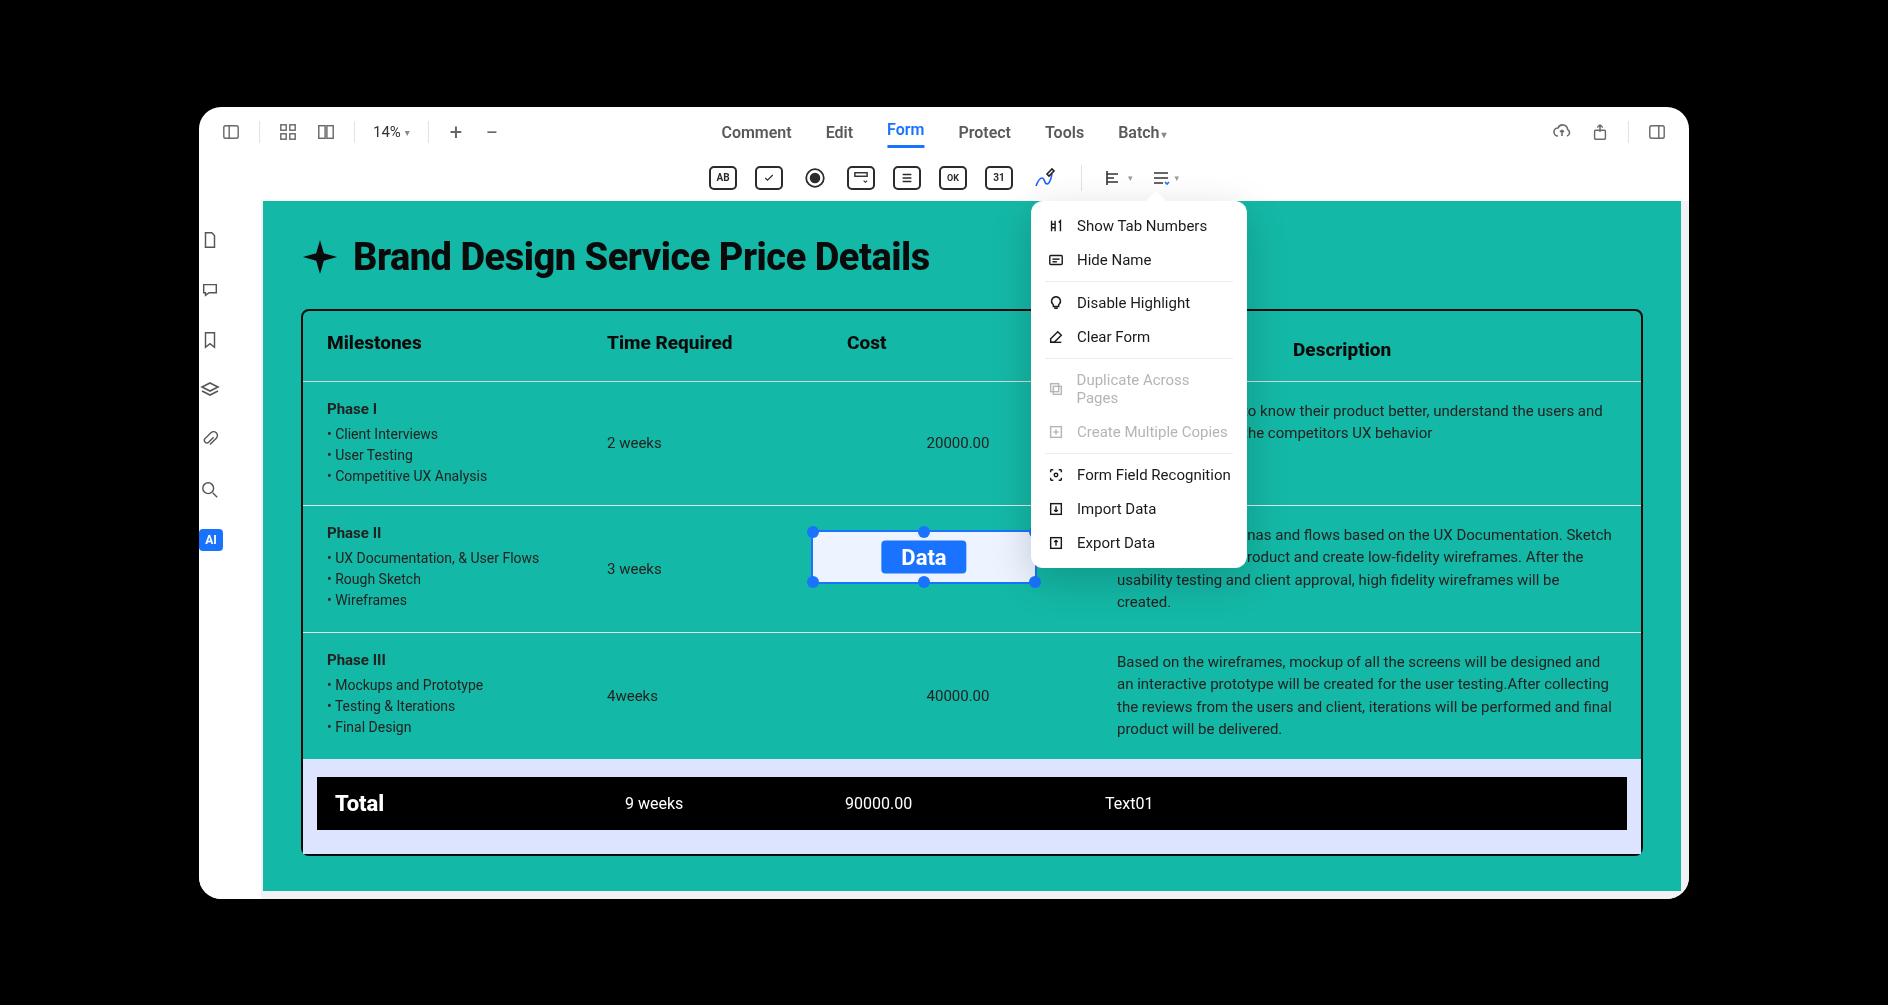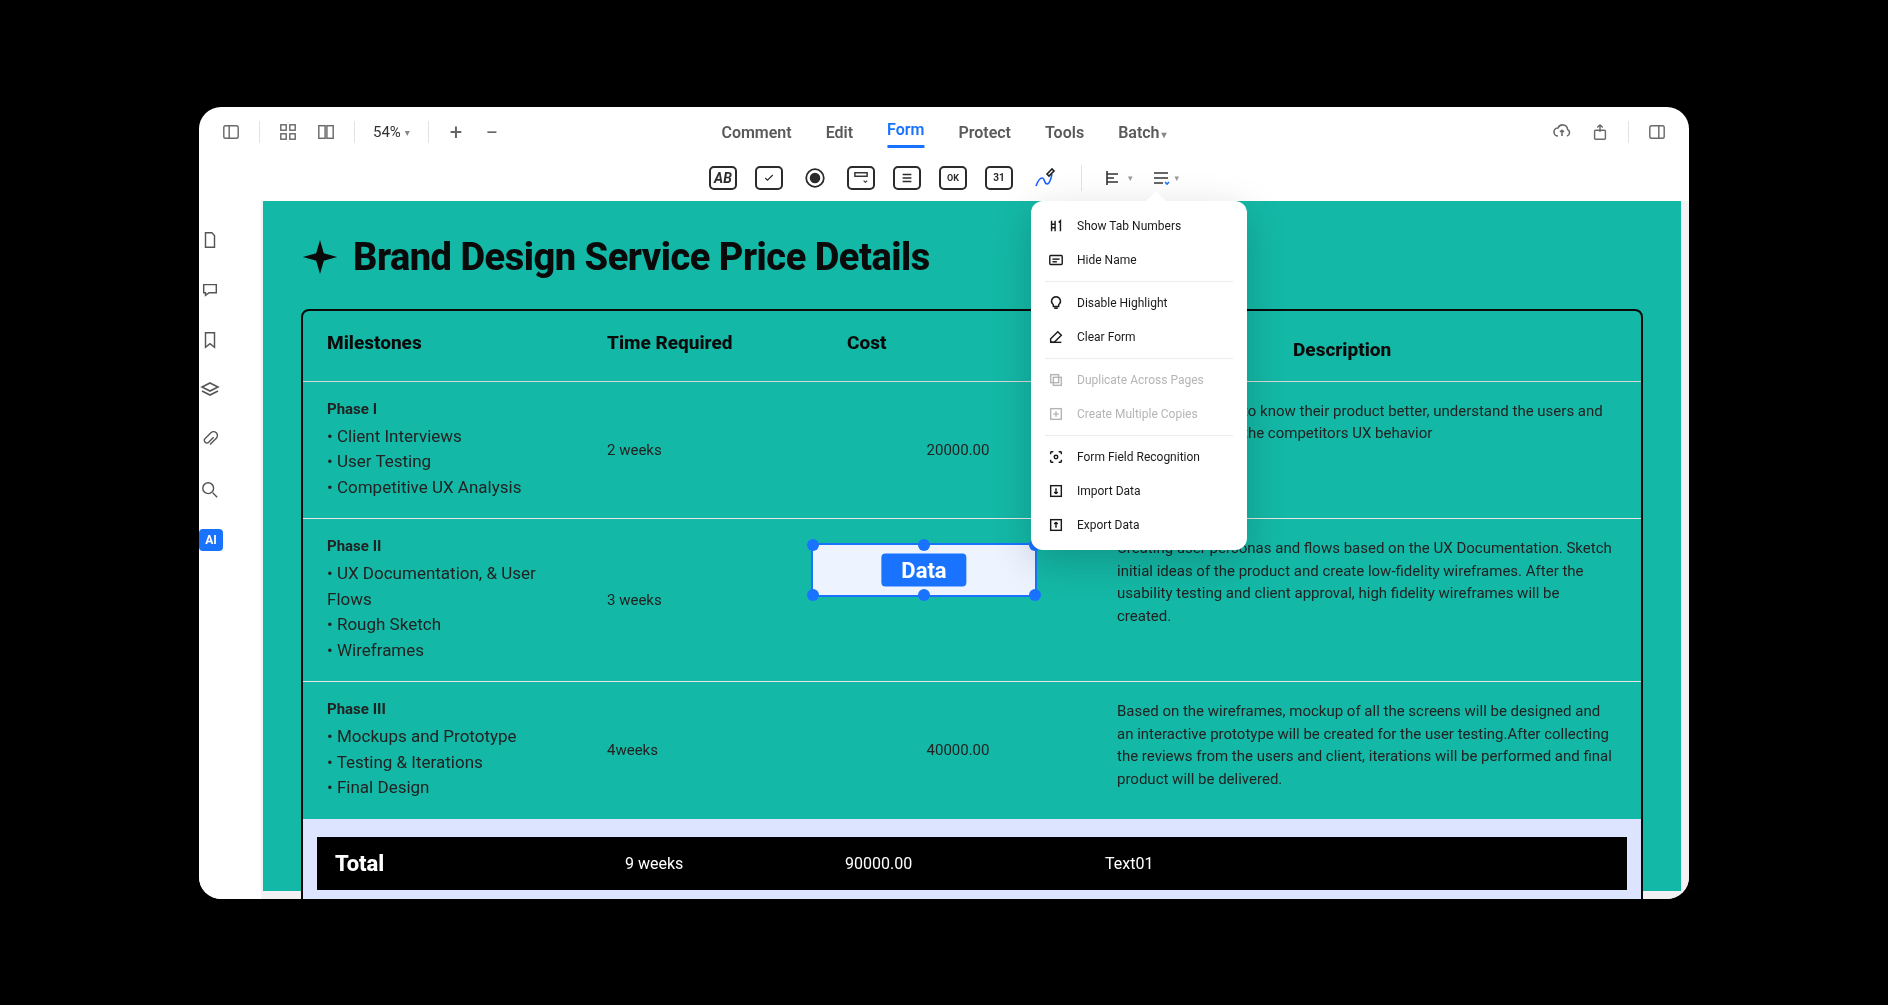--- a/index.html
+++ b/index.html
@@ -118,21 +118,21 @@
   .pt-row {
     display: grid;
     grid-template-columns: 280px 240px 270px 1fr;
     border-bottom: 1px solid #e6e6e6;
     position: relative;
   }
   .pt-row > div { padding: 18px 24px; font-size: 15px; color: #222; }
   .pt-row .phase-title { font-weight: 700; margin-bottom: 6px; font-size: 15px; }
   .pt-row ul { list-style: none; }
   .pt-row ul li::before { content: "• "; }
-  .pt-row ul li { font-size: 17px; line-height: 1.5; }
+  .pt-row ul li { font-size: 14px; line-height: 1.5; }
   .pt-row .desc { font-size: 15px; line-height: 1.5; color: #222; }
   .pt-row .centercell { display: flex; align-items: center; }
   .pt-total-wrap {
     background: #dde4ff;
     padding: 18px 14px 24px 14px;
   }
   .pt-total {
     background: #000;
     color: #fff;
     display: grid;
@@ -185,21 +185,21 @@
     content: '';
     position: absolute;
     top: -7px; left: 118px;
     width: 14px; height: 14px;
     background: #fff;
     transform: rotate(45deg);
   }
   .dd-item {
     display: flex; align-items: center; gap: 12px;
     padding: 8px 16px;
-    font-size: 12px; color: #1a1a1a;
+    font-size: 15px; color: #1a1a1a;
     cursor: pointer;
   }
   .dd-item.disabled { color: #b5b5b5; cursor: default; }
   .dd-sep { height: 1px; background: #ececec; margin: 4px 14px; }
   .dd-icon { width: 18px; height: 18px; display: flex; align-items: center; justify-content: center; color: inherit; }
   svg { stroke: currentColor; fill: none; stroke-width: 1.6; }
 </style>
 </head>
 <body>
 
@@ -223,21 +223,21 @@
           </svg>
       </div>
       <div class="tb-icon">
         <svg viewBox="0 0 20 20" width="18" height="18">
             <rect x="2" y="3" width="7" height="14"></rect>
             <rect x="11" y="3" width="7" height="14"></rect>
           </svg>
       </div>
       <div class="tb-sep"></div>
       <div class="zoom">
-        <span>54%</span>
+        <span>14%</span>
         <span style="font-size:10px;color:#888;">▾</span>
       </div>
       <div class="tb-sep"></div>
       <div class="plusminus">+</div>
       <div class="plusminus">−</div>
     </div>
 
     <div class="top-center">
       <div class="menu-item">Comment</div>
       <div class="menu-item">Edit</div>
@@ -265,21 +265,21 @@
         <svg viewBox="0 0 20 20" width="18" height="18">
             <rect x="2" y="3" width="16" height="14" rx="2"></rect>
             <line x1="12" y1="3" x2="12" y2="17"></line>
           </svg>
       </div>
     </div>
   </div>
 
   <div class="form-toolbar">
     <div class="ft-btn">
-        <span style="font-size:14px;font-style:italic;">AB</span>
+        <span style="font-size:10px;">AB</span>
       </div>
     <div class="ft-btn">
         <svg viewBox="0 0 16 16" width="12" height="12">
           <path d="M3 8l3 3 7-7"></path>
         </svg>
       </div>
     <div class="ft-btn noborder">
         <svg viewBox="0 0 20 20" width="22" height="22">
           <circle cx="10" cy="10" r="8"></circle>
           <circle cx="10" cy="10" r="4" fill="currentColor"></circle>

